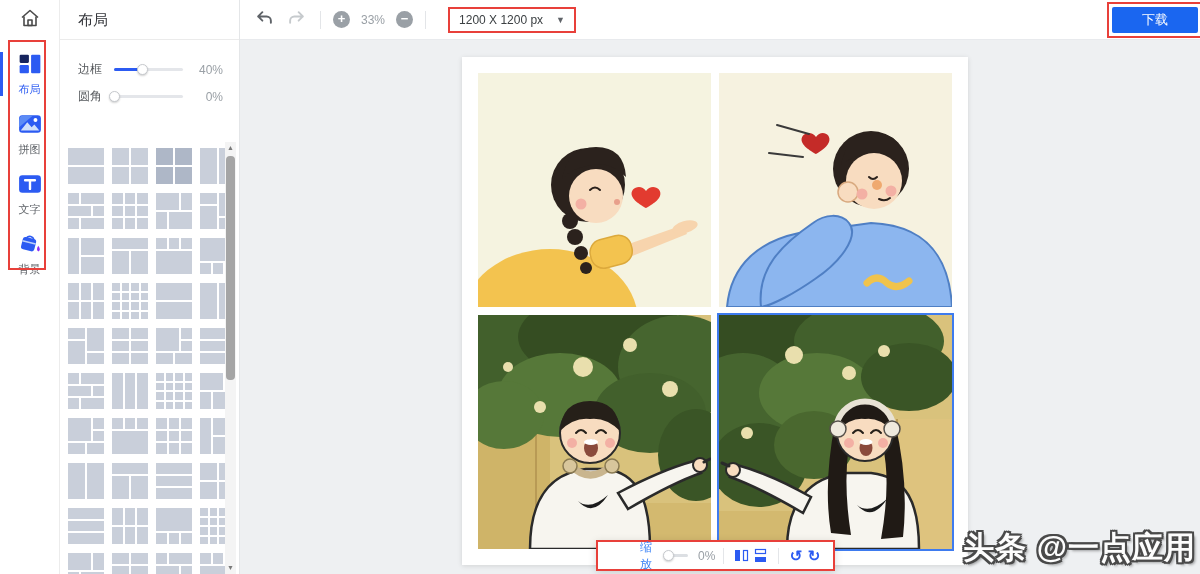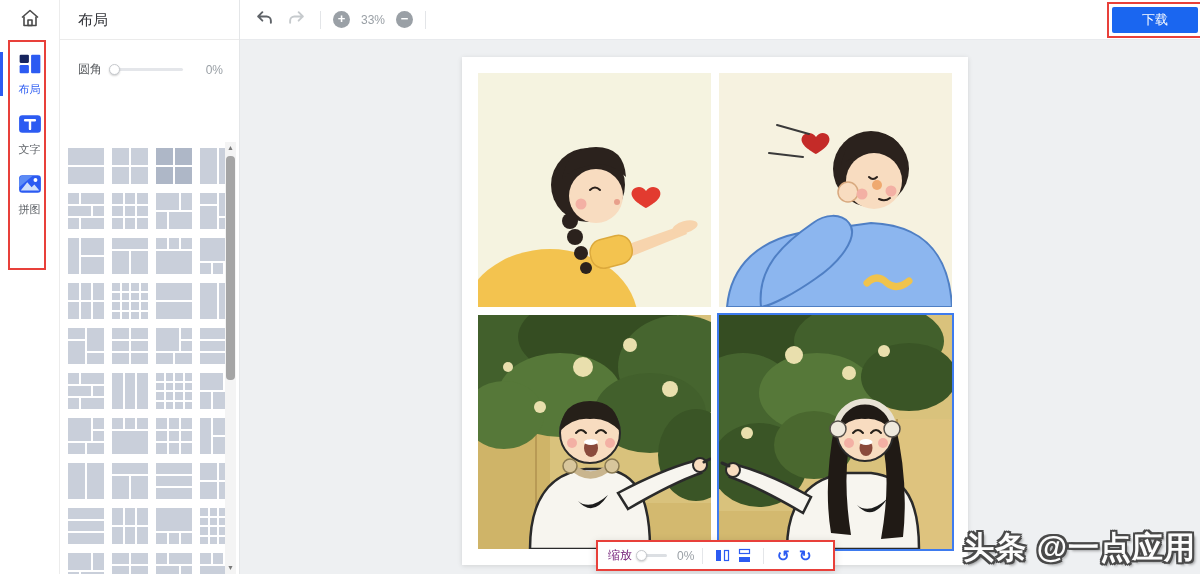--- a/index.html
+++ b/index.html
@@ -58,21 +58,21 @@
 
   
   .workspace { position:absolute; left:240px; top:40px; width:960px; height:534px; background:#eef0f2; }
   .canvas { position:absolute; left:222px; top:17px; width:506px; height:508px; background:#fff; box-shadow:0 1px 5px rgba(0,0,0,.12); padding:16px; display:grid; grid-template-columns:1fr 1fr; grid-template-rows:1fr 1fr; gap:8px; }
   .cell { position:relative; overflow:hidden; cursor:pointer; }
   .cell svg { display:block; width:100%; height:100%; }
   .cell.selected { box-shadow:0 0 0 2px #3e7bef; z-index:2; }
 
   
   .float-bar { position:absolute; left:596px; top:540px; width:239px; height:31px; background:#fff; border:2px solid #e8403a; box-shadow:0 2px 8px rgba(0,0,0,.15); display:flex; align-items:center; padding:0 10px; z-index:20; }
-  .float-bar .flabel { font-size:12px; color:#701a75; }
+  .float-bar .flabel { font-size:12px; color:#3b82f6;margin-left:32px; }
   .mini-track { position:relative; width:26px; height:3px; background:#dcdfe3; border-radius:2px; margin:0 4px 0 9px; cursor:pointer; }
   .mini-thumb { position:absolute; top:-4px; width:11px; height:11px; border-radius:50%; background:#fff; border:1px solid #c6c9cd; box-shadow:0 1px 2px rgba(0,0,0,.18); margin-left:-5px; cursor:pointer; }
   .fvalue { font-size:12px; color:#9aa0a6; margin-left:6px; }
   .f-div { width:1px; height:16px; background:#e4e6e9; margin:0 8px; }
   .f-ic { width:18px; height:18px; display:flex; align-items:center; justify-content:center; cursor:pointer; margin:0 2px; }
   .rot { color:#2c5bf2; font-size:15px; font-weight:bold; line-height:16px; }
 
   
   .watermark { position:absolute; right:4px; bottom:5px; z-index:30; font-size:31px; font-weight:bold; color:#fdfdfd; letter-spacing:1px; white-space:nowrap;
     text-shadow:2px 0 0 #4a4a4a,-2px 0 0 #4a4a4a,0 2px 0 #4a4a4a,0 -2px 0 #4a4a4a,2px 2px 0 #4a4a4a,-2px -2px 0 #4a4a4a,2px -2px 0 #4a4a4a,-2px 2px 0 #4a4a4a,3px 3px 3px rgba(0,0,0,.4); }
@@ -98,43 +98,64 @@
           <rect x="1.5" y="12" width="8.5" height="7.5" rx="1" fill="#2c5bf2"></rect>
           <rect x="12" y="2.5" width="8.5" height="17" rx="1" fill="#2c5bf2"></rect>
         </svg>
       </span>
       <span class="rlabel">布局</span>
     </div>
     <div class="rail-item">
       <span class="ric">
         <svg width="24" height="24" viewBox="0 0 22 22">
           <rect x="1" y="3" width="20" height="16" rx="3" fill="#2c5bf2"></rect>
-          <path d="M6.5 7.5 H15.5 M11 7.5 V15.5" stroke="#fff" stroke-width="2.2" stroke-linecap="round"></path>
-        </svg>
-      </span>
-      <span class="rlabel">文字</span>
-    </div>
-    <div class="rail-item">
-      <span class="ric">
-        <svg width="24" height="24" viewBox="0 0 22 22">
-          <rect x="1" y="3" width="20" height="16" rx="3" fill="#2c5bf2"></rect>
           <path d="M1 8 Q1 3 6 3 L14 3 L1 14 Z" fill="#5c8bf5"></path>
           <path d="M2.5 17 L8.5 9.5 L12.5 14 L15 11.5 L19.5 17 Z" fill="#cfdffb"></path>
           <circle cx="16" cy="7.3" r="1.8" fill="#fff"></circle>
         </svg>
       </span>
       <span class="rlabel">拼图</span>
     </div>
+    <div class="rail-item">
+      <span class="ric">
+        <svg width="24" height="24" viewBox="0 0 22 22">
+          <rect x="1" y="3" width="20" height="16" rx="3" fill="#2c5bf2"></rect>
+          <path d="M6.5 7.5 H15.5 M11 7.5 V15.5" stroke="#fff" stroke-width="2.2" stroke-linecap="round"></path>
+        </svg>
+      </span>
+      <span class="rlabel">文字</span>
+    </div>
+    <div class="rail-item">
+      <span class="ric">
+        <svg width="24" height="24" viewBox="0 0 22 22">
+          <g transform="rotate(14 10 11)">
+            <rect x="3.5" y="5.5" width="12.5" height="11.5" rx="2.5" fill="#2c5bf2"></rect>
+            <path d="M3.5 9.5 H16" stroke="#bcd0fa" stroke-width="1.4"></path>
+            <path d="M6.5 6 A4 4 0 0 1 13.5 6" fill="none" stroke="#2c5bf2" stroke-width="1.5"></path>
+          </g>
+          <path d="M18.6 12.5 Q21.4 16.3 18.7 17.8 Q16.1 16.2 18.6 12.5 Z" fill="#8b2bf6"></path>
+        </svg>
+      </span>
+      <span class="rlabel">背景</span>
+    </div>
   </div>
 </div>
 <div class="anno-rail"></div>
 
 <div class="panel">
   <div class="panel-header">布局</div>
   <div class="sliders">
+    <div class="slider-row">
+      <span class="slabel">边框</span>
+      <span class="strack">
+          <span class="sfill" style="width: 40%;"></span>
+          <span class="sthumb" style="left: 40%;"></span>
+        </span>
+      <span class="svalue">40%</span>
+    </div>
     <div class="slider-row">
       <span class="slabel">圆角</span>
       <span class="strack">
           <span class="sfill" style="width: 0%;"></span>
           <span class="sthumb" style="left: 0%;"></span>
         </span>
       <span class="svalue">0%</span>
     </div>
   </div>
   <div class="tpl-area">
@@ -441,20 +462,26 @@
       <svg width="17" height="17" viewBox="0 0 16 16">
           <path d="M6 3 L2 7 L6 11 M2 7 H10 A4 4 0 0 1 14 11 V13" fill="none" stroke="currentColor" stroke-width="1.8" stroke-linecap="round" stroke-linejoin="round"></path>
         </svg>
     </span>
   </span>
   <span class="tb-div"></span>
   <span class="zoom-btn">+</span>
   <span class="zoom-pct">33%</span>
   <span class="zoom-btn">−</span>
   <span class="tb-div"></span>
+  <span class="anno-wrap sizer-wrap">
+    <span class="sizer">
+      <span class="stext">1200 X 1200 px</span>
+      <span class="caret">▼</span>
+    </span>
+  </span>
   <span class="anno-wrap dl-wrap">
     <span class="dl-btn">下载</span>
   </span>
 </div>
 
 <div class="workspace">
   <div class="canvas">
 
     <div class="cell">
       <svg viewBox="0 0 233 234" preserveAspectRatio="none">

